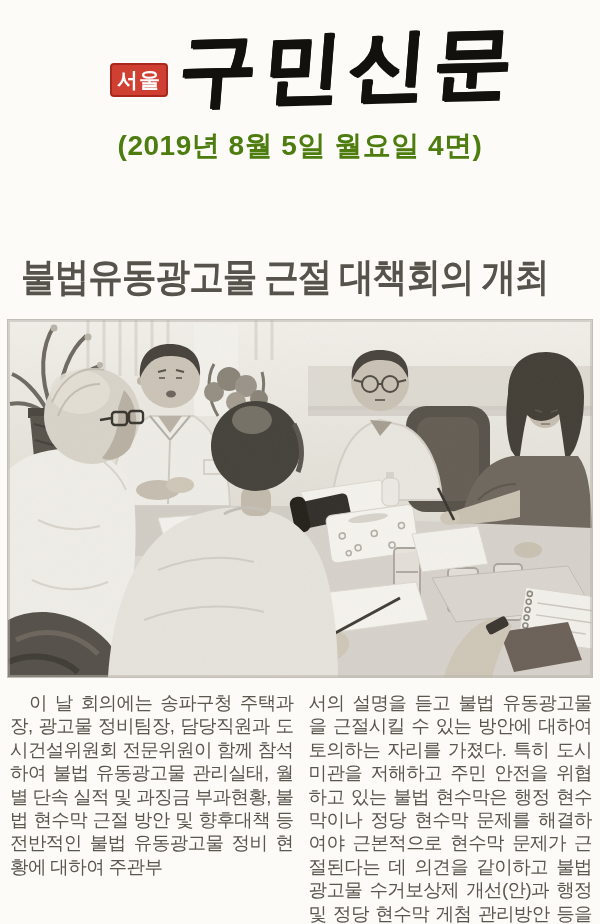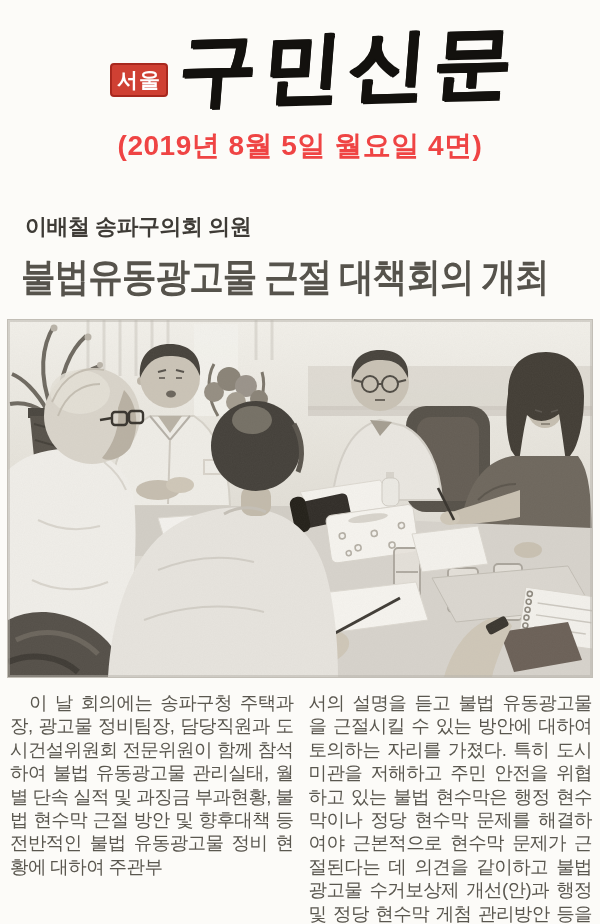--- a/index.html
+++ b/index.html
@@ -18,21 +18,21 @@
   .logo{
     position:absolute;left:163px;top:20px;width:370px;height:95px;
     font-family:"DejaVu Serif","Liberation Serif",serif;
     font-size:78px;line-height:90px;font-weight:900;color:#13110e;
     letter-spacing:7px;text-align:center;white-space:nowrap;
     transform:rotate(-1.5deg) skewX(-6deg);
     text-shadow:2px 0 0 #13110e,0 1px 0 #13110e,2px 2px 0 #13110e;
   }
   .dateline{
     position:absolute;left:0;top:127px;width:600px;text-align:center;
-    font-size:28px;font-weight:700;color:#ef4444;letter-spacing:.5px;
+    font-size:28px;font-weight:700;color:#4d7c0f;letter-spacing:.5px;
   }
   
   .kicker{
     position:absolute;left:25px;top:212px;
     font-size:22px;font-weight:700;color:#3e3b36;letter-spacing:-.5px;
   }
   .headline{
     position:absolute;left:21px;top:250px;width:640px;
     font-family:"Liberation Serif","DejaVu Serif",serif;
     font-size:39px;font-weight:600;color:#56534c;letter-spacing:-1px;
@@ -60,21 +60,20 @@
 <body>
 
 <div class="page">
 
   <div>
     <div class="seoul-badge">서울</div>
     <div class="logo">구민신문</div>
     <div class="dateline">(2019년 8월 5일 월요일 4면)</div>
   </div>
 
-  <div class="kicker">이배철 송파구의회 의원</div>
   <div class="headline">불법유동광고물 근절 대책회의 개최</div>
 
   <div class="photo-frame">
     <svg viewBox="0 0 584 357" preserveAspectRatio="none">
       <defs>
         <linearGradient id="pbg" x1="0" y1="0" x2="0" y2="1">
           <stop offset="0" stop-color="#f2f0ea"></stop>
           <stop offset="0.4" stop-color="#e6e3db"></stop>
           <stop offset="1" stop-color="#d3cfc7"></stop>
         </linearGradient>

